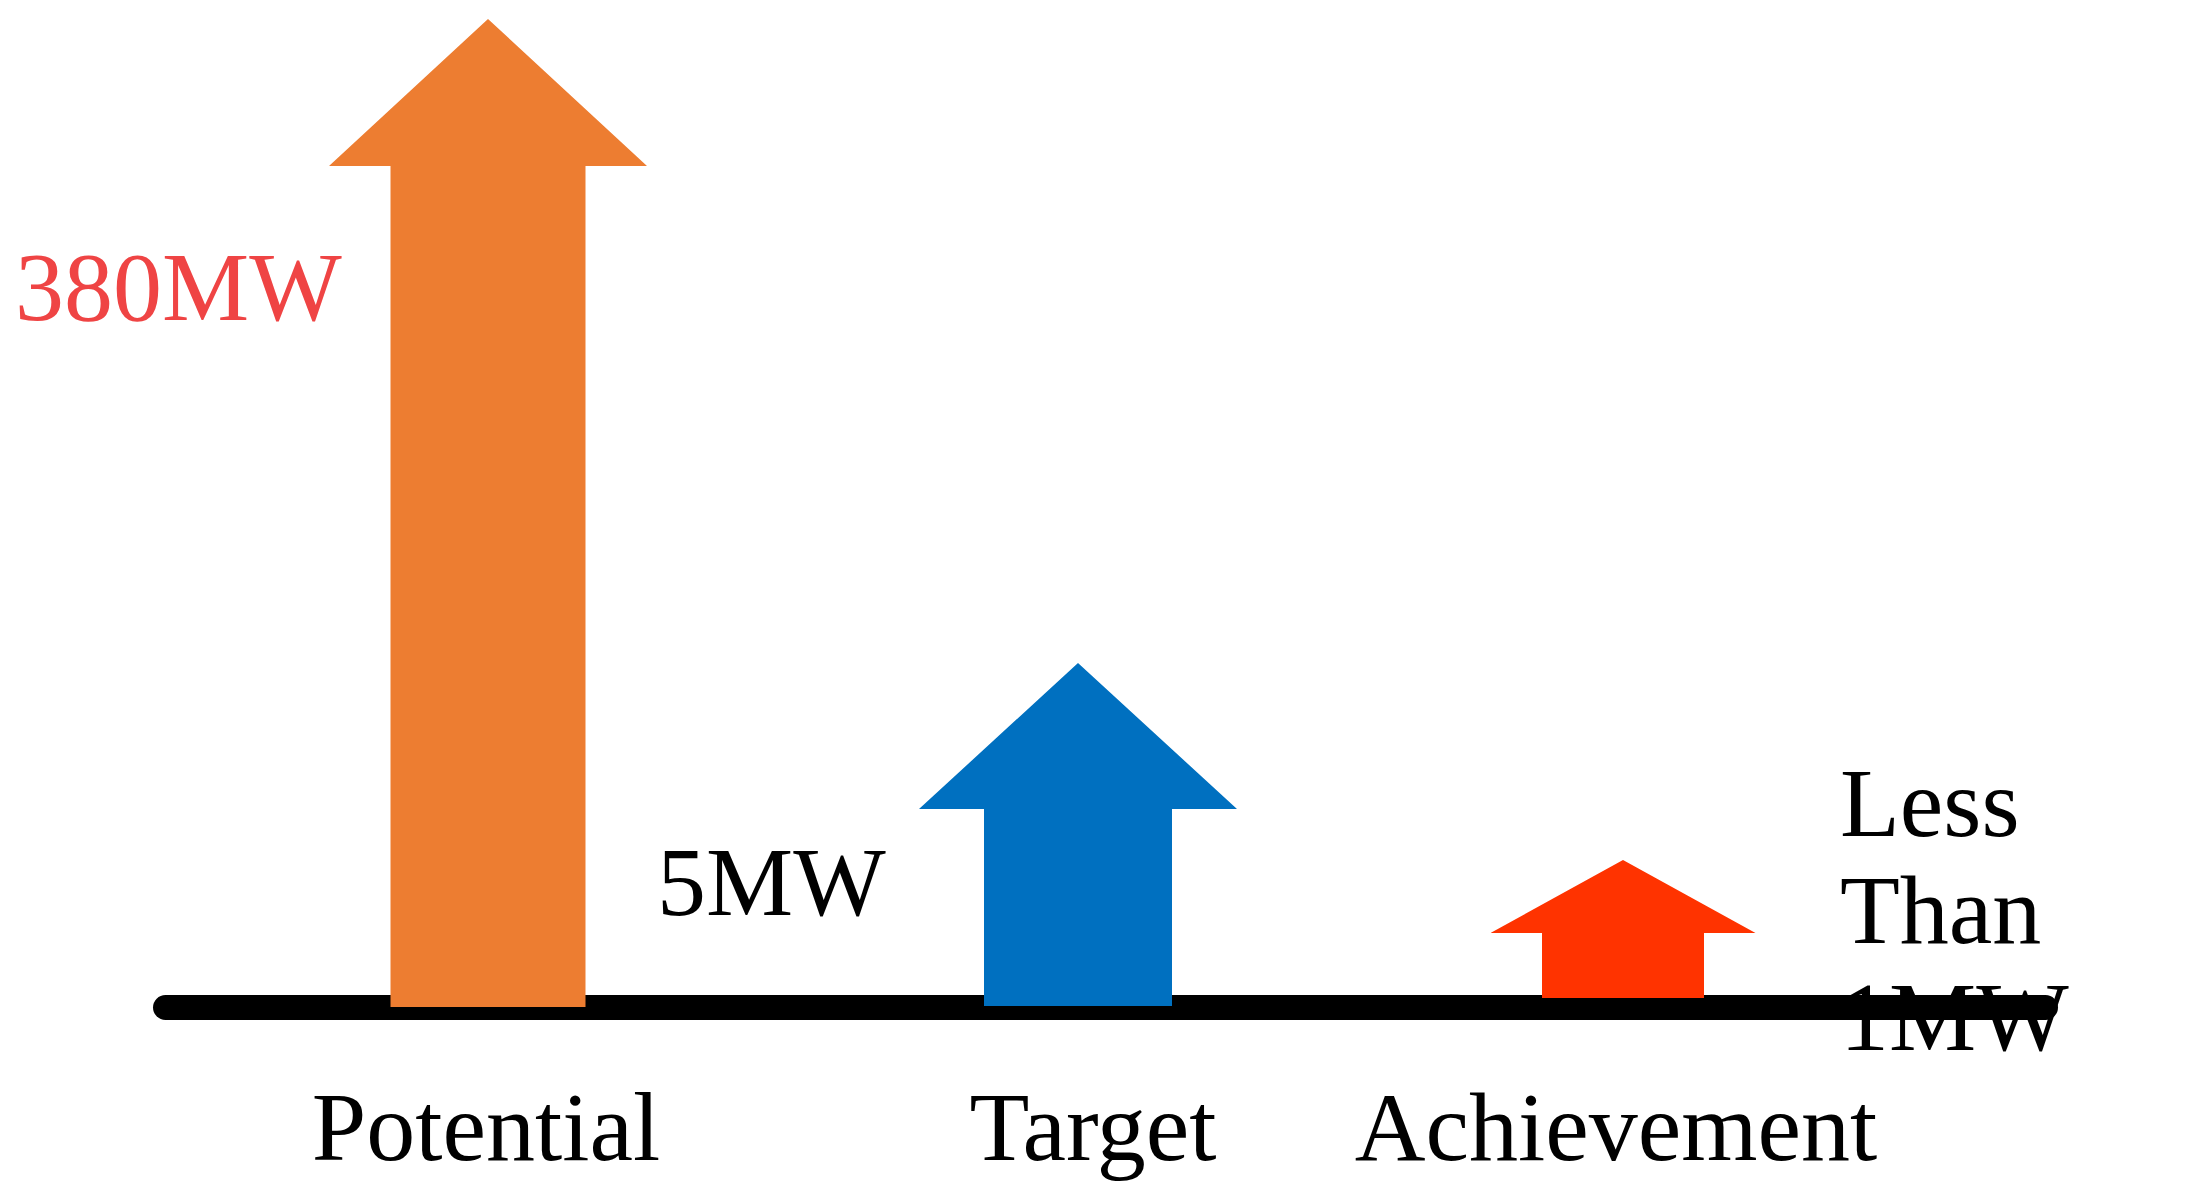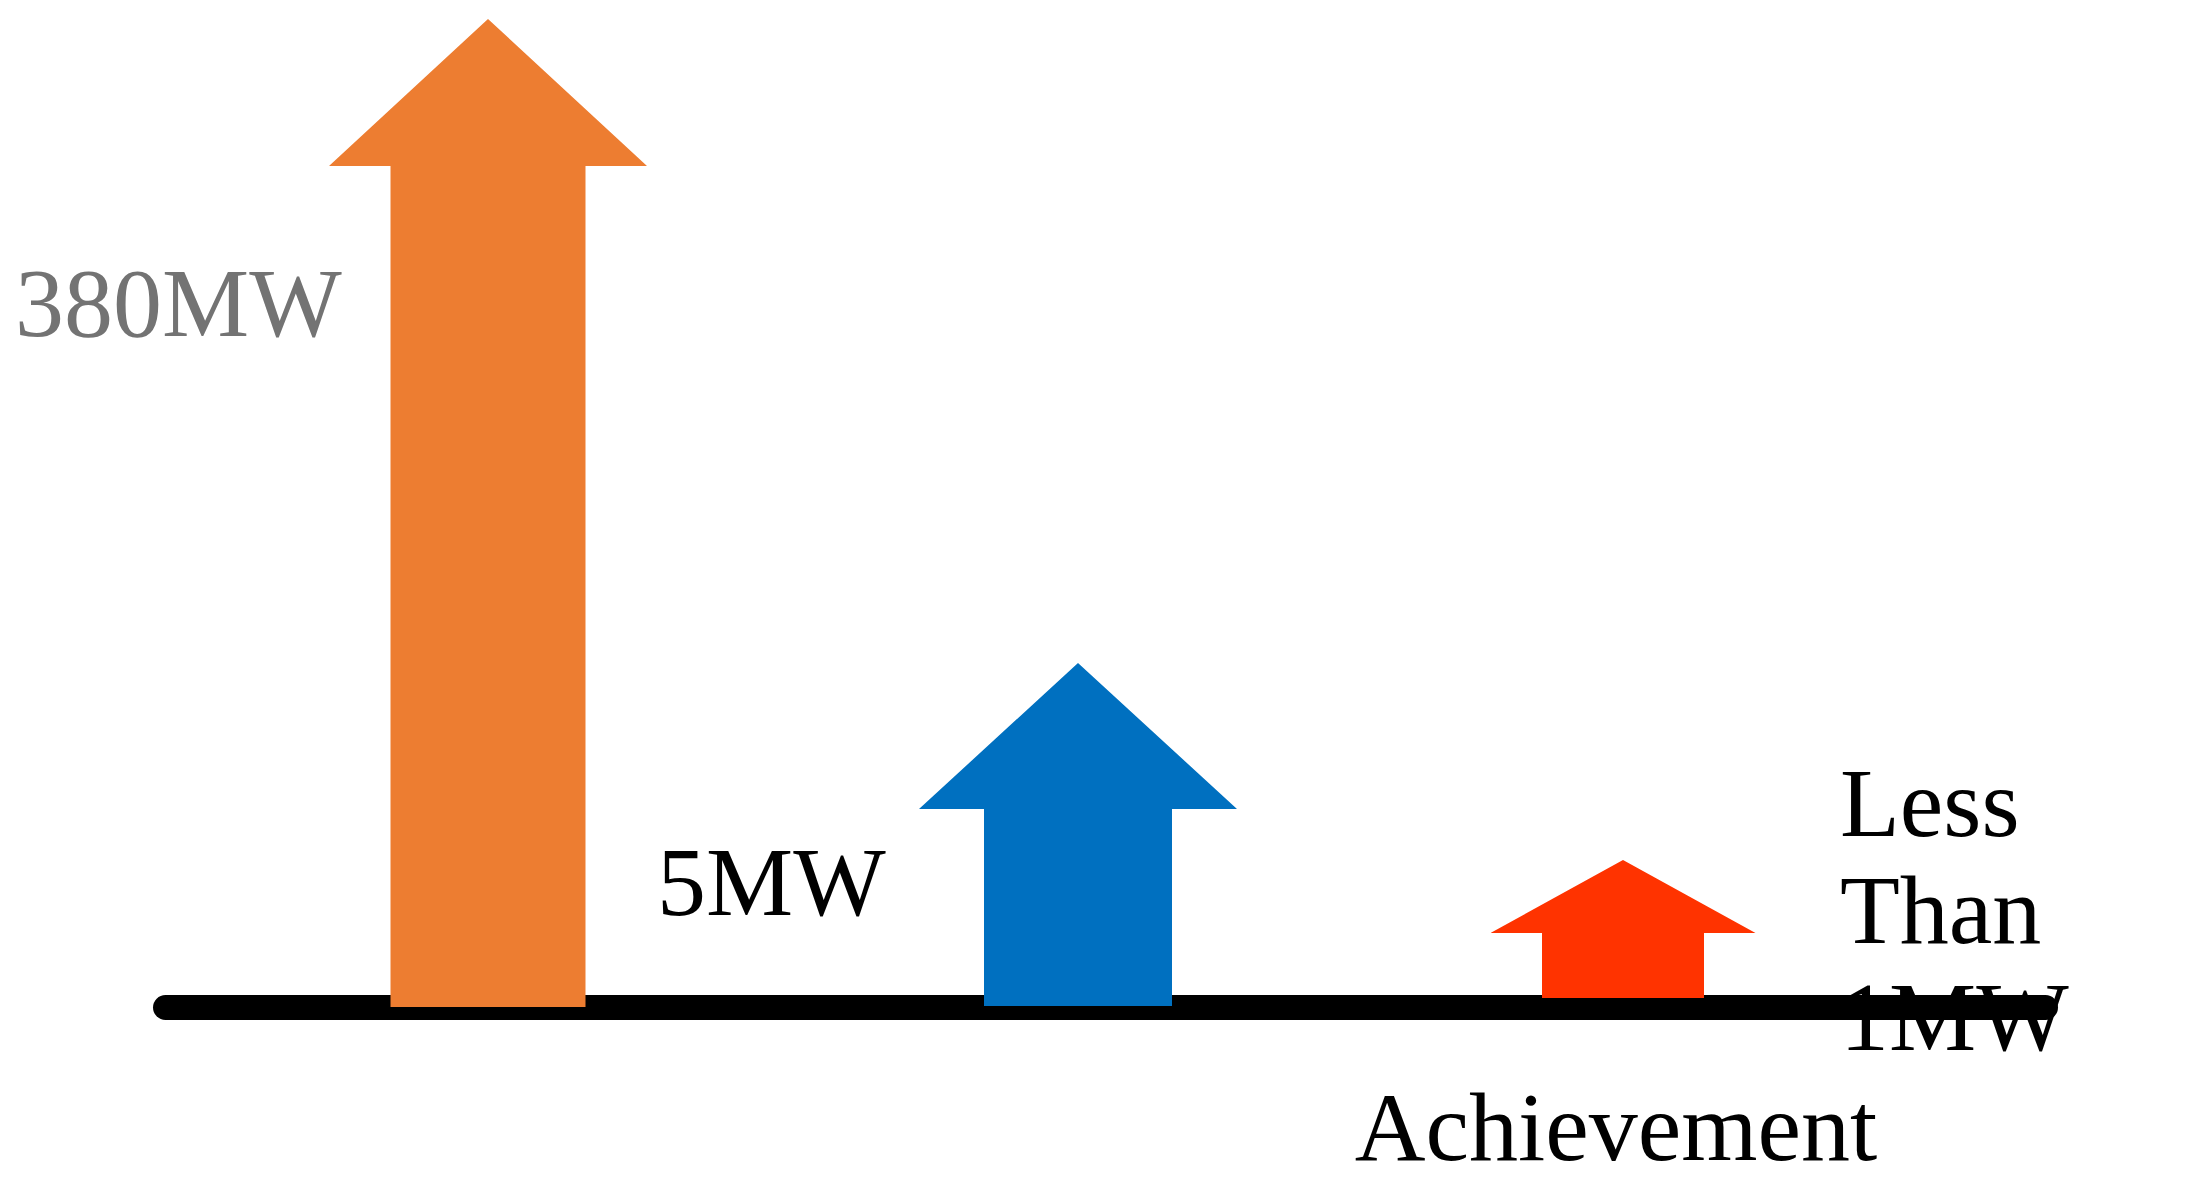--- a/index.html
+++ b/index.html
@@ -37,20 +37,22 @@
 <body>
 
 <div class="canvas">
 
   <div class="baseline" style="left: 153px; top: 995px; width: 1905px; height: 25px; border-radius: 13px; background: rgb(0, 0, 0);"></div>
 
   <div class="arrow" style="left: 329px; top: 19px; width: 318px; height: 988px; background: rgb(237, 125, 49); clip-path: polygon(159px 0px, 318px 147px, 256.5px 147px, 256.5px 988px, 61.5px 988px, 61.5px 147px, 0px 147px);"></div>
   <div class="arrow" style="left: 919px; top: 663px; width: 318px; height: 343px; background: rgb(0, 112, 192); clip-path: polygon(159px 0px, 318px 146px, 253px 146px, 253px 343px, 65px 343px, 65px 146px, 0px 146px);"></div>
   <div class="arrow" style="left: 1490.5px; top: 860px; width: 265px; height: 138px; background: rgb(255, 51, 0); clip-path: polygon(132.5px 0px, 265px 73px, 213.5px 73px, 213.5px 138px, 51.5px 138px, 51.5px 73px, 0px 73px);"></div>
 
-  <div class="txt" style="left: 15px; top: 238px; line-height: 98px; font-size: 98px; color: #737373; margin-top: 16px;">380MW</div>
+  <div class="txt" style="left: 15px; top: 238px; line-height: 98px; font-size: 98px; color: #ef4444;">380MW</div>
   <div class="txt" style="left: 657px; top: 833px; line-height: 98px; font-size: 98px; color: rgb(0, 0, 0);">5MW</div>
   <div class="txt center" style="left: 1956px; top: 750px; line-height: 107px; font-size: 98px; color: rgb(0, 0, 0);">Less Than
 1MW</div>
 
+  <div class="txt center" style="left: 486px; top: 1078px; font-size: 98px; color: rgb(0, 0, 0);">Potential</div>
+  <div class="txt center" style="left: 1093px; top: 1078px; font-size: 98px; color: rgb(0, 0, 0);">Target</div>
   <div class="txt center" style="left: 1616px; top: 1078px; font-size: 98px; color: rgb(0, 0, 0);">Achievement</div>
 
 </div>
 
 </body></html>

